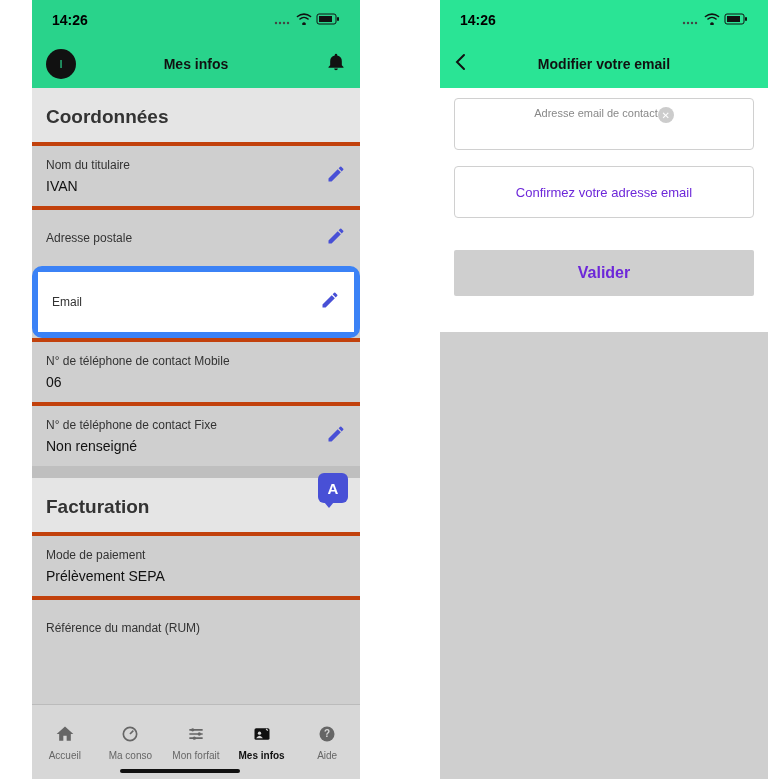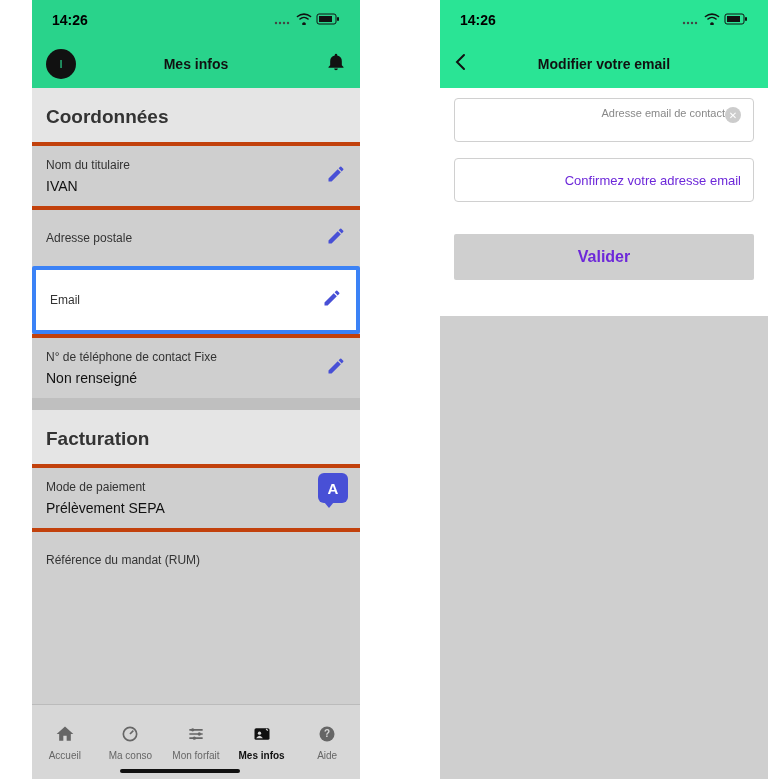--- a/index.html
+++ b/index.html
@@ -96,22 +96,22 @@
       align-items: center;
       min-height: 60px;
       background: #cfcfcf;
     }
     .row .texts { display: flex; flex-direction: column; gap: 6px; }
     .row .label { font-size: 12px; color: #333; }
     .row .value { font-size: 14px; color: #111; }
     .edit-icon { color: #4850d6; }
 
     .highlight {
-      border: 4px solid #3b82f6;
-      border-radius: 2px;
+      border: 6px solid #3b82f6;
+      border-radius: 10px;
       background: #a16207;
     }
     .highlight .row { background: #fff; border: none; }
 
     .annot-A {
       position: absolute;
       width: 30px; height: 30px;
       background: #4850d6;
       color: #fff;
       border-radius: 6px;
@@ -171,25 +171,25 @@
     .form-area {
       background: #fff;
       padding: 10px 0 20px;
       margin: -14px -14px 0;
       display: flex; flex-direction: column; gap: 16px;
       padding-left:14px; padding-right:14px;
     }
     .input-box {
       border: 1px solid #d0d0d0;
       border-radius: 4px;
-      height: 44px;
+      height: 52px;
       display: flex;
       align-items: center;
       padding: 0 12px;
-      justify-content: flex-end;
+      justify-content: center;
     }
     .input-box.float {
       align-items: flex-start;
       padding-top: 8px;
     }
     .input-label-small { font-size: 11px; color: #888; }
     .input-label { font-size: 13px; color: #6d28d9; }
     .clear-circle {
       width: 16px; height: 16px;
       border-radius: 50%;
@@ -285,20 +285,26 @@
           <span class="label">Email</span>
         </div>
         <span class="edit-icon">
           <svg width="20" height="20" viewBox="0 0 24 24">
               <path fill="#4850d6" d="M3 17.25V21h3.75L17.81 9.94l-3.75-3.75L3 17.25zM20.71 7.04a1 1 0 0 0 0-1.41l-2.34-2.34a1 1 0 0 0-1.41 0l-1.83 1.83 3.75 3.75 1.83-1.83z"></path>
             </svg>
         </span>
       </div>
     </div>
 
+    <div class="row">
+      <div class="texts">
+        <span class="label">N° de téléphone de contact Mobile</span>
+        <span class="value">06</span>
+      </div>
+    </div>
 
     <div class="row">
       <div class="texts">
         <span class="label">N° de téléphone de contact Fixe</span>
         <span class="value">Non renseigné</span>
       </div>
       <span class="edit-icon">
         <svg width="20" height="20" viewBox="0 0 24 24">
             <path fill="#4850d6" d="M3 17.25V21h3.75L17.81 9.94l-3.75-3.75L3 17.25zM20.71 7.04a1 1 0 0 0 0-1.41l-2.34-2.34a1 1 0 0 0-1.41 0l-1.83 1.83 3.75 3.75 1.83-1.83z"></path>
           </svg>

